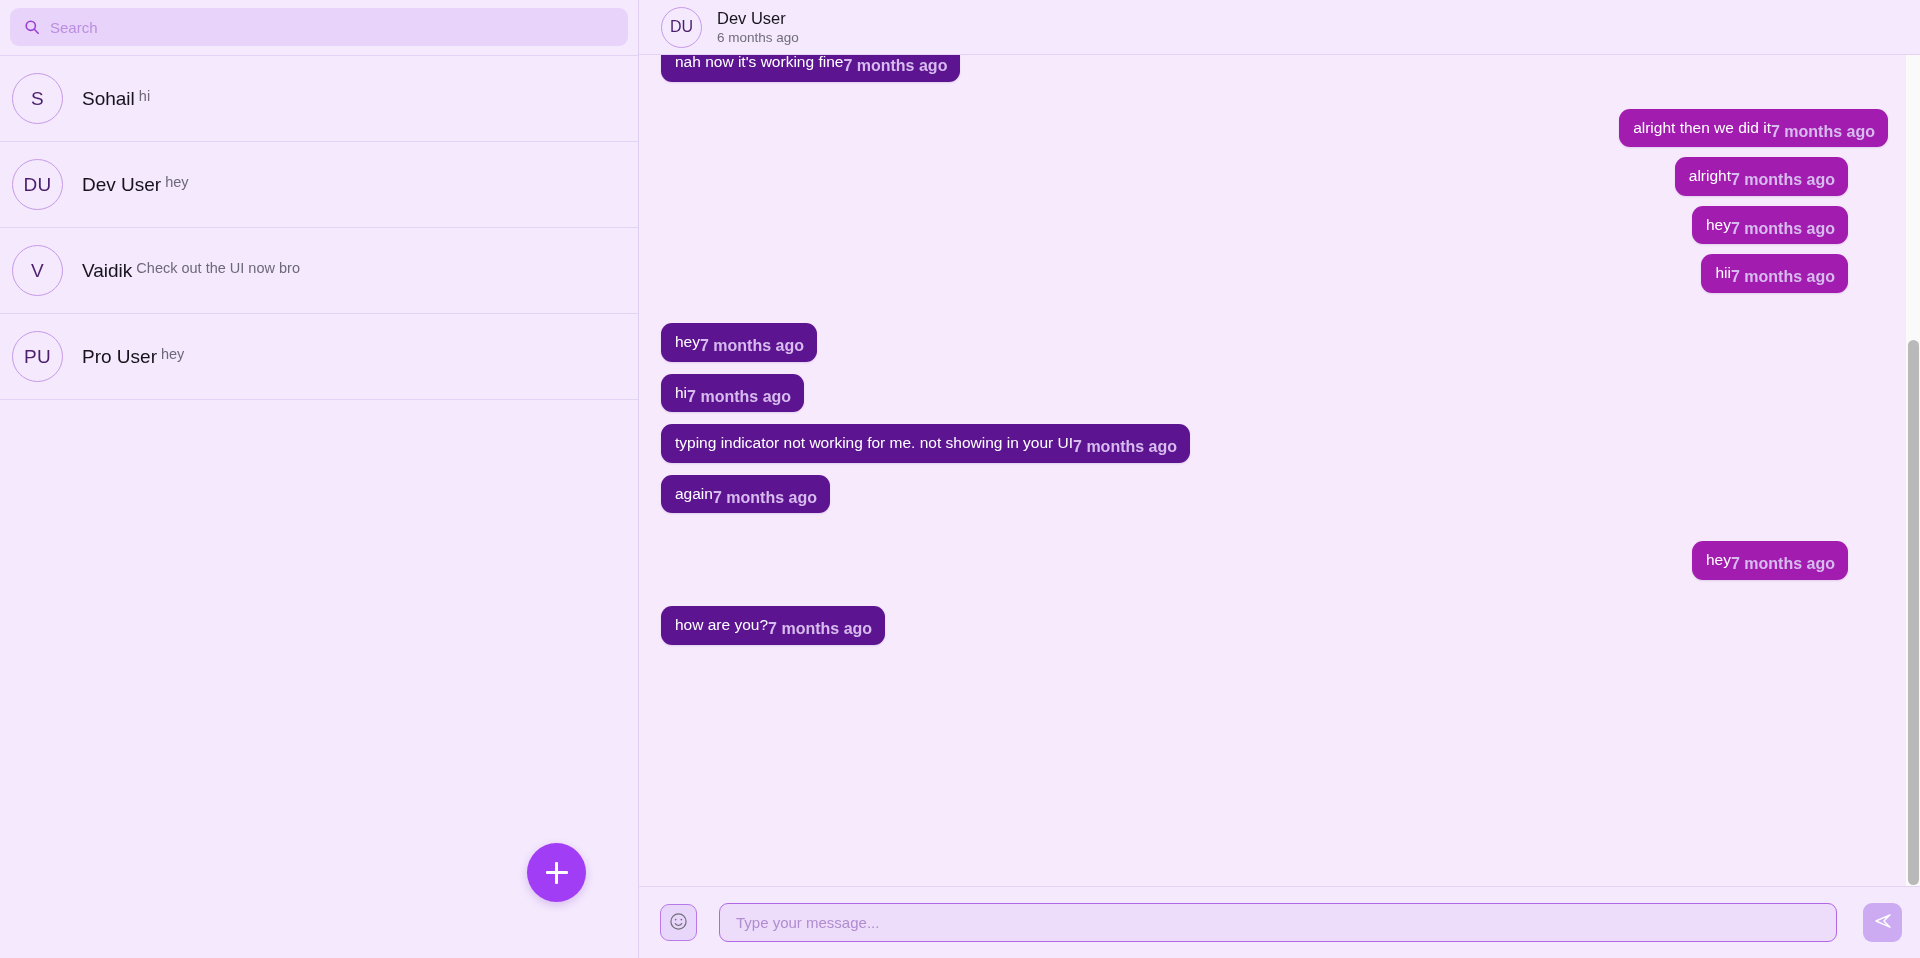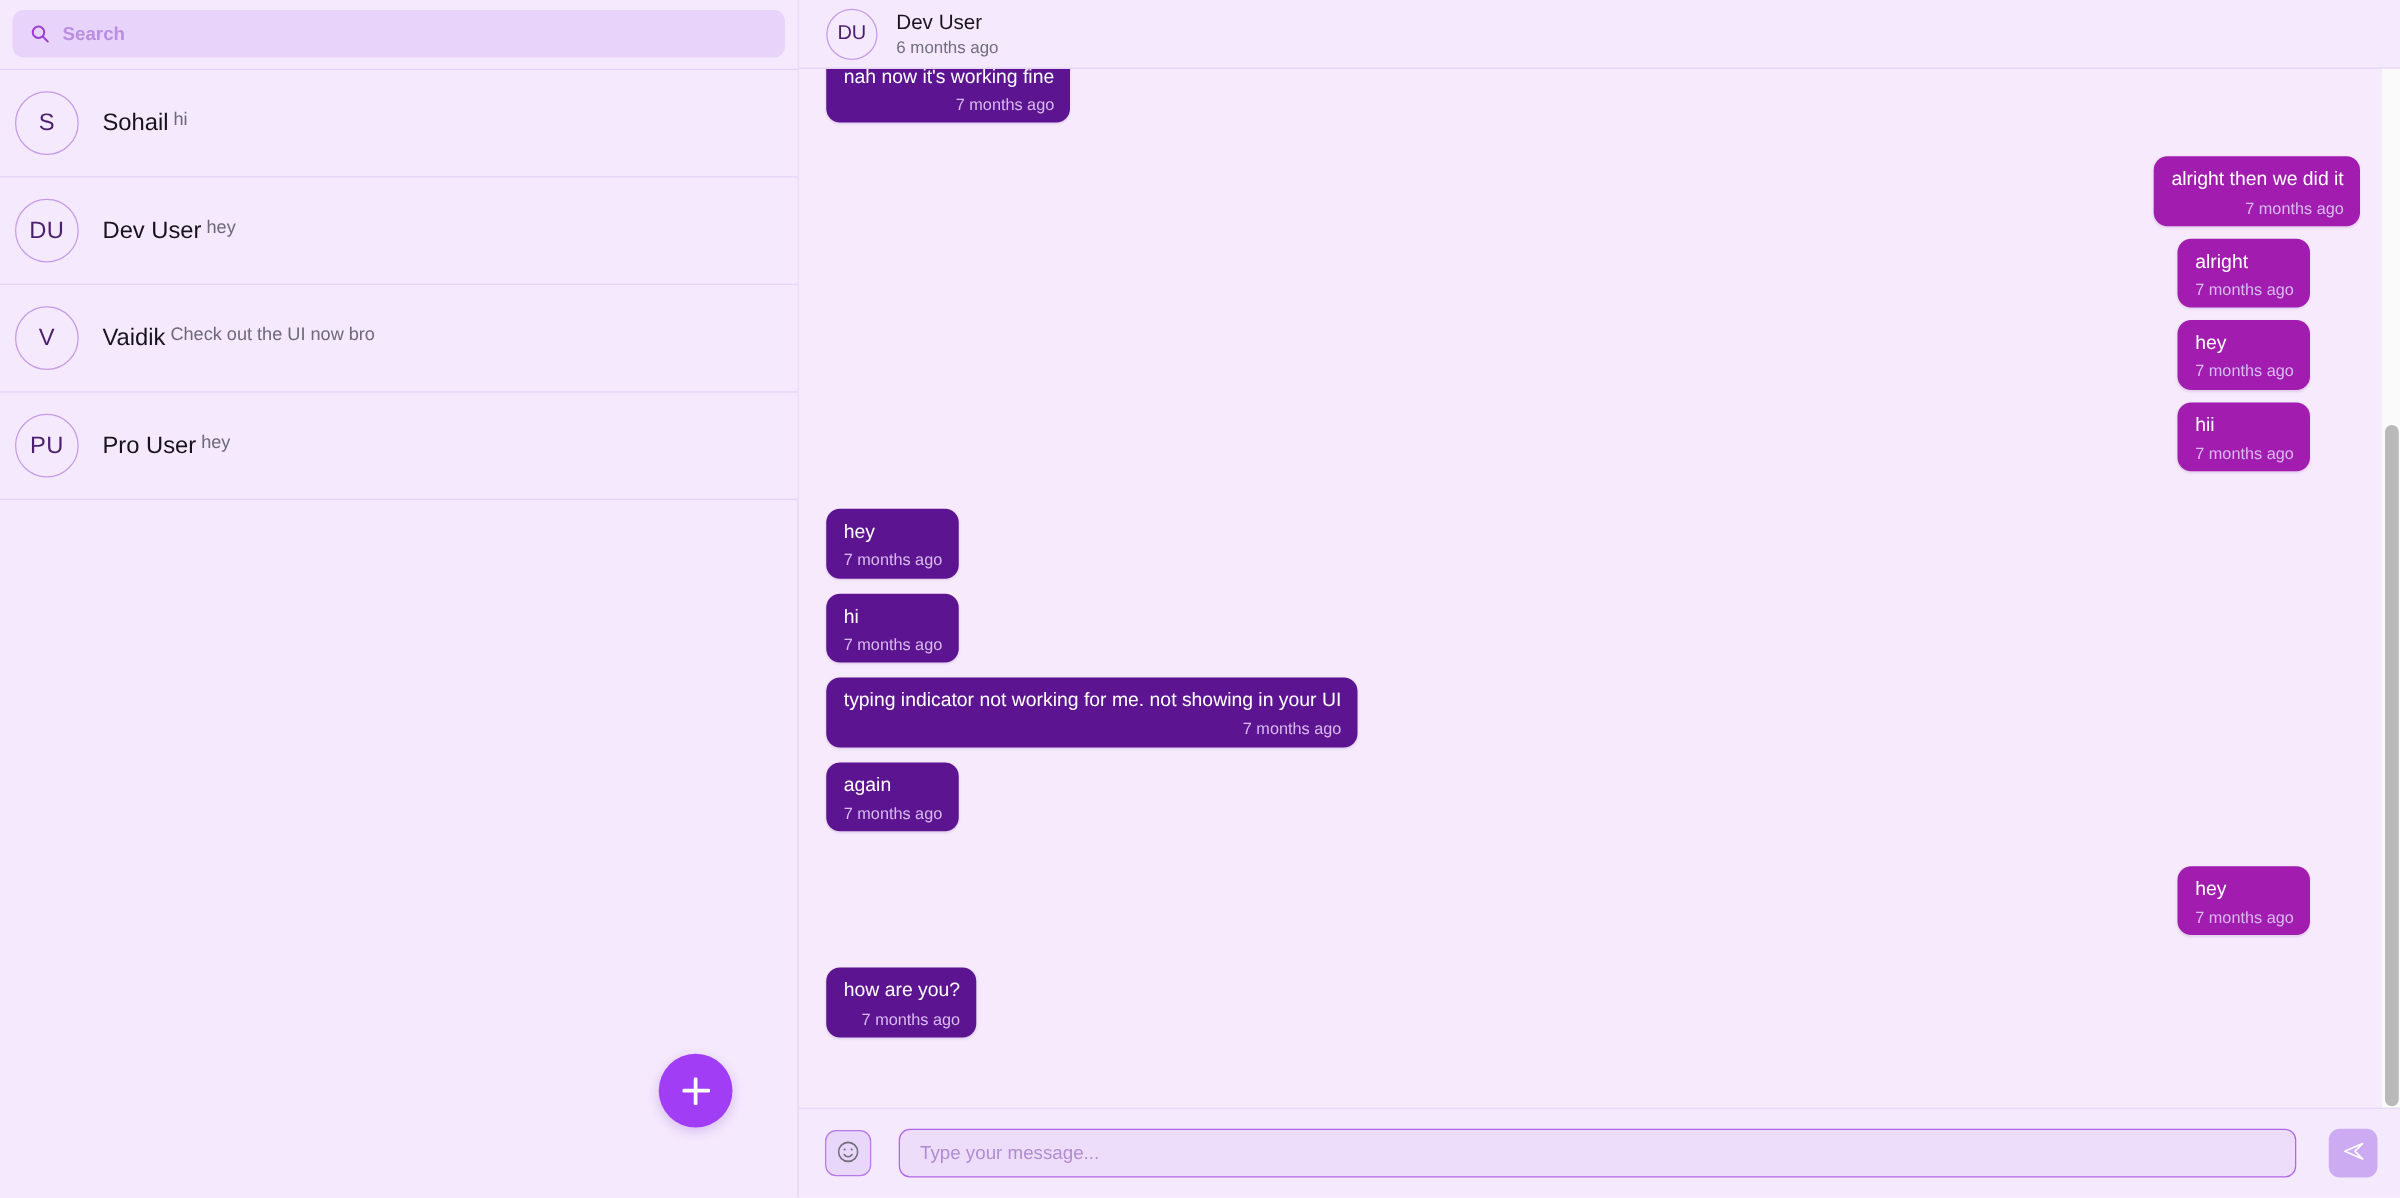--- a/index.html
+++ b/index.html
@@ -43,21 +43,20 @@
   .search-icon { width: 16px; height: 16px; display: block; flex: 0 0 16px; }
   .search-input {
     border: none;
     background: transparent;
     outline: none;
     font-family: "Liberation Sans", sans-serif;
     font-size: 15px;
     color: #5d2f87;
     width: 100%;
     height: 100%;
-    font-weight: bold;
   }
   .search-input::placeholder { color: #bb8ee0; }
 
   .convo-list { background: #f4e9fd; }
   .convo {
     display: flex;
     align-items: center;
     gap: 19px;
     padding: 17px 20px 17px 12px;
     border-bottom: 1px solid #e4d3f4;
@@ -176,37 +175,38 @@
   .row { display: flex; width: 100%; }
   .row.left { justify-content: flex-start; }
   .row.right { justify-content: flex-end; }
 
   .bubble {
     border-radius: 11px;
     padding: 9px 13px 7px 14px;
     max-width: 620px;
     min-width: 98px;
     display: flex;
-    flex-direction: column;
+    flex-direction: row;
     box-shadow: 0 1px 2px rgba(70,10,120,0.12);
   }
   .bubble.in  { background: #5d1490; }
   .bubble.out { background: #a21caf; }
   .bubble-text {
     color: #ffffff;
     font-size: 15.5px;
     line-height: 1.3;
     white-space: nowrap;
   }
   .bubble-time {
     color: #d7bbee;
-    font-size: 13px;
+    font-size: 16px;
     margin-top: 5px;
     align-self: flex-end;
     line-height: 1.1;
+    font-weight: bold;
   }
 
   
   .scrollbar-track {
     position: absolute;
     right: 0;
     top: 55px;
     width: 15px;
     bottom: 72px;
     background: #fafafa;

